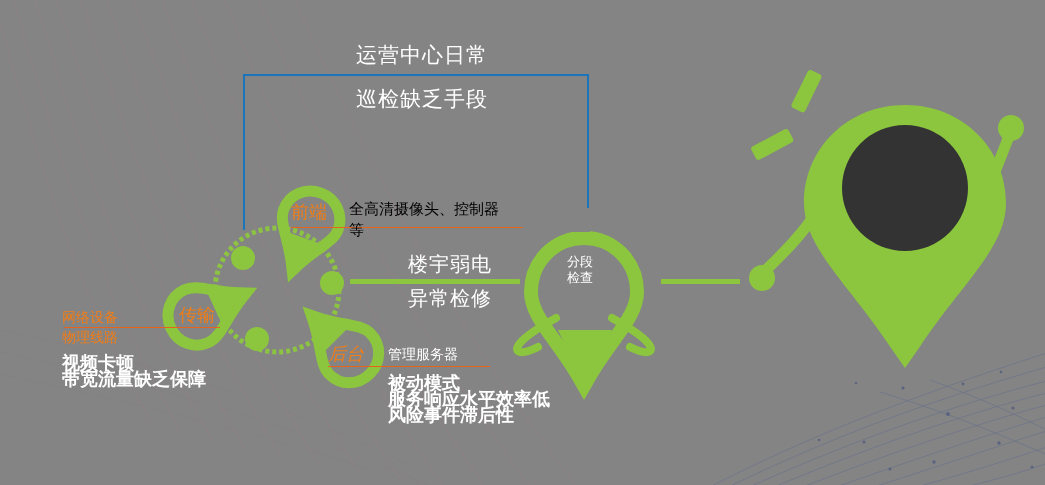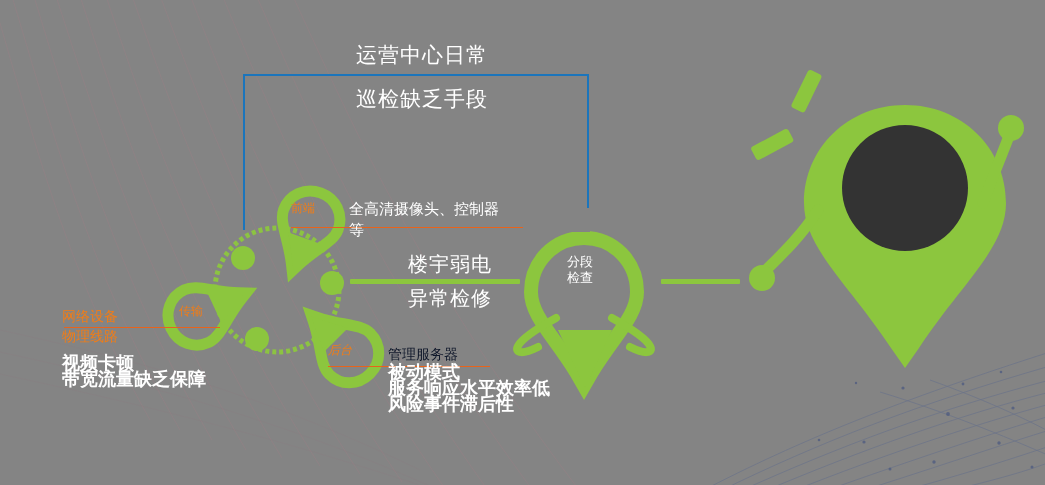--- a/index.html
+++ b/index.html
@@ -17,41 +17,41 @@
   .txt{position:absolute;white-space:nowrap;}
   .white{color:#ffffff;}
   .orange{color:#F07D18;}
 
   .hdr1{left:356px;top:42px;font-size:21px;line-height:26px;letter-spacing:1px;font-family:Liberation Serif, serif;}
   .hdr2{left:356px;top:76px;font-size:21px;line-height:26px;letter-spacing:1px;margin-top:10px;}
 
   .center-l1{left:408px;top:251px;font-size:20px;letter-spacing:1px;}
   .center-l2{left:408px;top:285px;font-size:20px;letter-spacing:1px;}
 
-  .pin-label{position:absolute;font-size:12px;white-space:nowrap;}
+  .pin-label{position:absolute;font-size:18px;white-space:nowrap;}
   .lbl-qianduan{left:291px;top:200px;}
   .lbl-chuanshu{left:179px;top:303px;}
   .lbl-houtai{left:328px;top:342px;font-style:italic;}
   .lbl-fenduan{left:567px;top:254px;color:#fff;font-size:13px;line-height:16px;text-align:center;white-space:pre-line;}
 
   .lbl-nengli{left:864px;top:148px;color:#FFFF00;font-size:21px;line-height:30px;text-align:center;white-space:pre-line;letter-spacing:2px;}
 
   
   .ann{position:absolute;}
   .ann .head{font-size:14px;line-height:20px;white-space:nowrap;}
   .ann .body{font-size:18px;line-height:16px;color:#fff;white-space:pre-line;font-weight:bold;}
 
   .ann-front{left:349px;top:199px;}
-  .ann-front .head{font-size:15px;line-height:21px;color:#ffffff;white-space:pre-line;width:190px;}
-
-  .ann-left{left:62px;top:307px;text-align:left;font-family:Liberation Serif, serif;}
+  .ann-front .head{font-size:15px;line-height:21px;color:#000000;white-space:pre-line;width:190px;}
+
+  .ann-left{left:62px;top:307px;text-align:left;}
   .ann-left .head{color:#F07D18;white-space:pre-line;}
 
   .ann-back{left:388px;top:344px;}
-  .ann-back .head{color:#0f172a;}
+  .ann-back .head{color:#ffffff;}
 
   
   .uline{position:absolute;height:1px;background:#E8631A;}
   .u-qianduan{left:291px;top:227px;width:232px;}
   .u-chuanshu{left:64px;top:327px;width:156px;}
   .u-houtai{left:328px;top:366px;width:162px;}
 
   
   .gbar{position:absolute;height:5px;background:#8CC63E;border-radius:1px;}
   .gbar-1{left:350px;top:279px;width:170px;}
@@ -208,18 +208,18 @@
 
   <div class="ann ann-left">
     <div class="head">网络设备
 物理线路</div>
     <div class="body" style="margin-top:8px">视频卡顿
 带宽流量缺乏保障</div>
   </div>
 
   <div class="ann ann-back">
     <div class="head">管理服务器</div>
-    <div class="body" style="">被动模式
+    <div class="body" style="margin-top:11px">被动模式
 服务响应水平效率低
 风险事件滞后性</div>
   </div>
 
 </div>
 
 </body></html>

